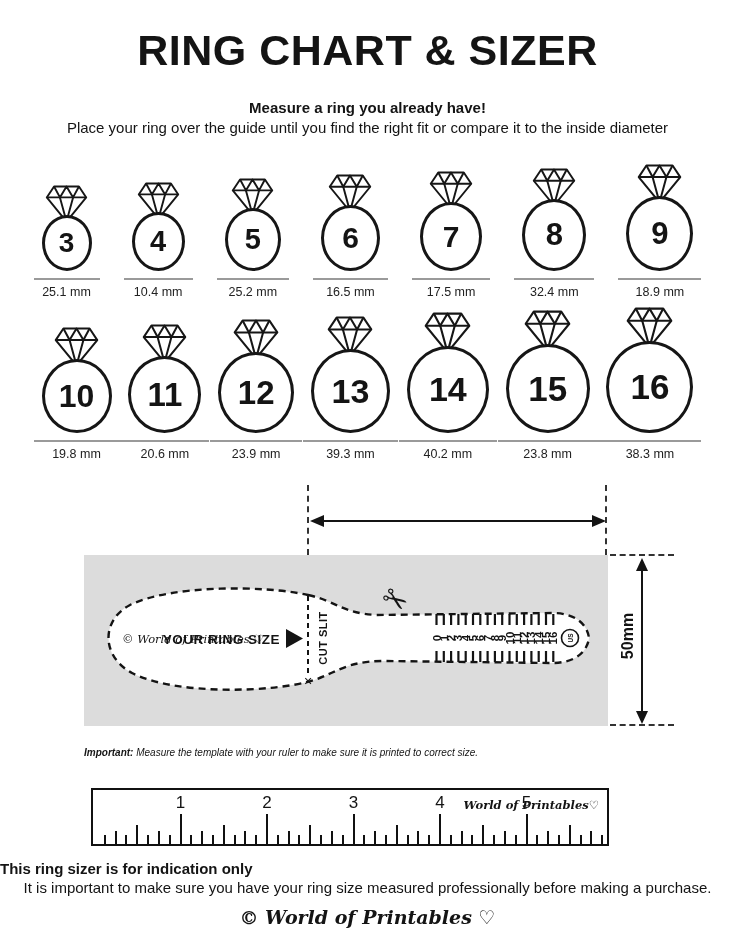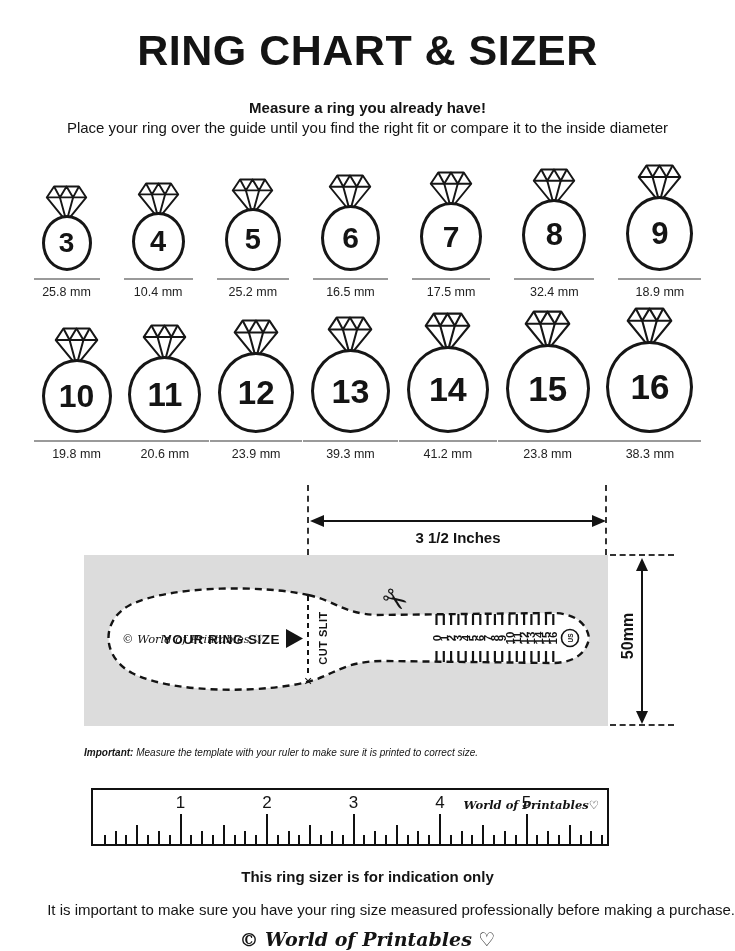--- a/index.html
+++ b/index.html
@@ -35,22 +35,22 @@
     font-weight:bold; font-size:16px; transform:rotate(-90deg); }
 
   .important { margin:4px 0 0 84px; font-size:10px;font-style:italic; }
   .important b { font-weight:bold; }
 
   .ruler { position:relative; width:514px; height:54px; border:2px solid #111; margin:30px 0 0 91px; background:#fff; }
   .ruler-tick { position:absolute; bottom:0; width:2px; background:#111; }
   .ruler-num { position:absolute; top:3px; font-size:17px; transform:translateX(-50%); }
   .ruler-brand { position:absolute; top:8px; right:8px; font-family:"DejaVu Serif", serif; font-style:italic; font-weight:bold; font-size:11.5px; }
 
-  .footer1 { text-align:center; font-weight:bold; font-size:15px; margin-top:22px; }
-  .footer2 { text-align:right; font-size:15px; margin-top:16px; }
+  .footer1 { text-align:left; font-weight:bold; font-size:15px; margin-top:14px; }
+  .footer2 { text-align:center; font-size:15px; margin-top:2px; }
   .footer-brand { text-align:center; font-family:"DejaVu Serif", serif; font-style:italic; font-weight:bold; font-size:19px; margin-top:10px; }
 
   .script-svg { font-family:"DejaVu Serif", serif; font-style:italic; }
 </style>
 </head>
 <body>
 
 <div class="title">RING CHART &amp; SIZER</div>
 <div class="subtitle">Measure a ring you already have!</div>
 <div class="instruction">Place your ring over the guide until you find the right fit or compare it to the inside diameter</div>
@@ -60,21 +60,21 @@
       <svg class="diamond-svg" width="45" height="38" viewBox="0 0 60 52">
         <path d="M13 2 L47 2 L57 17 L30 50 L3 17 Z" fill="#fff" stroke="#161616" stroke-width="2.6" stroke-linejoin="round"></path>
         <path d="M13 2 L21 17 L30 2 L39 17 L47 2" fill="none" stroke="#161616" stroke-width="2.6" stroke-linejoin="round"></path>
         <path d="M3 17 L57 17" fill="none" stroke="#161616" stroke-width="2.6" stroke-linejoin="round"></path>
         <path d="M21 17 L30 50 M39 17 L30 50" fill="none" stroke="#161616" stroke-width="2.6" stroke-linejoin="round"></path>
       </svg>
       <div class="ring-circle" style="width: 50px; height: 56px; font-size: 28px;">
         <span>3</span>
       </div>
       <div class="ring-underline" style="width: 66px;"></div>
-      <div class="ring-mm">25.8 mm</div>
+      <div class="ring-mm">25.1 mm</div>
     </div>
     <div class="ring-cell">
       <svg class="diamond-svg" width="45" height="38" viewBox="0 0 60 52">
         <path d="M13 2 L47 2 L57 17 L30 50 L3 17 Z" fill="#fff" stroke="#161616" stroke-width="2.6" stroke-linejoin="round"></path>
         <path d="M13 2 L21 17 L30 2 L39 17 L47 2" fill="none" stroke="#161616" stroke-width="2.6" stroke-linejoin="round"></path>
         <path d="M3 17 L57 17" fill="none" stroke="#161616" stroke-width="2.6" stroke-linejoin="round"></path>
         <path d="M21 17 L30 50 M39 17 L30 50" fill="none" stroke="#161616" stroke-width="2.6" stroke-linejoin="round"></path>
       </svg>
       <div class="ring-circle" style="width: 53px; height: 59px; font-size: 29px;">
         <span>4</span>
@@ -205,21 +205,21 @@
       <svg class="diamond-svg" width="49" height="42" viewBox="0 0 60 52">
         <path d="M13 2 L47 2 L57 17 L30 50 L3 17 Z" fill="#fff" stroke="#161616" stroke-width="2.6" stroke-linejoin="round"></path>
         <path d="M13 2 L21 17 L30 2 L39 17 L47 2" fill="none" stroke="#161616" stroke-width="2.6" stroke-linejoin="round"></path>
         <path d="M3 17 L57 17" fill="none" stroke="#161616" stroke-width="2.6" stroke-linejoin="round"></path>
         <path d="M21 17 L30 50 M39 17 L30 50" fill="none" stroke="#161616" stroke-width="2.6" stroke-linejoin="round"></path>
       </svg>
       <div class="ring-circle" style="width: 82px; height: 87px; font-size: 34px;">
         <span>14</span>
       </div>
       <div class="ring-underline" style="width: 98px;"></div>
-      <div class="ring-mm">41.2 mm</div>
+      <div class="ring-mm">40.2 mm</div>
     </div>
     <div class="ring-cell">
       <svg class="diamond-svg" width="49" height="42" viewBox="0 0 60 52">
         <path d="M13 2 L47 2 L57 17 L30 50 L3 17 Z" fill="#fff" stroke="#161616" stroke-width="2.6" stroke-linejoin="round"></path>
         <path d="M13 2 L21 17 L30 2 L39 17 L47 2" fill="none" stroke="#161616" stroke-width="2.6" stroke-linejoin="round"></path>
         <path d="M3 17 L57 17" fill="none" stroke="#161616" stroke-width="2.6" stroke-linejoin="round"></path>
         <path d="M21 17 L30 50 M39 17 L30 50" fill="none" stroke="#161616" stroke-width="2.6" stroke-linejoin="round"></path>
       </svg>
       <div class="ring-circle" style="width: 84px; height: 89px; font-size: 35px;">
         <span>15</span>
@@ -244,21 +244,20 @@
 
 <div class="sizer-section">
   <div class="ext-line ext-left"></div>
   <div class="ext-line ext-right"></div>
 
   <svg class="h-arrow" width="298" height="16" viewBox="0 0 298 16">
     <line x1="6" y1="8" x2="292" y2="8" stroke="#141414" stroke-width="2"></line>
     <polygon points="1,8 15,2 15,14" fill="#141414"></polygon>
     <polygon points="297,8 283,2 283,14" fill="#141414"></polygon>
   </svg>
-  <div class="h-arrow-label">3 1/2 Inches</div>
 
   <div class="gray-box">
     <svg width="524" height="171" viewBox="0 0 524 171">
       <path d="M 224 40 C 252 46 258 58 292 60 L 468 58 C 490 58 503 68 505 83 C 503 98 490 108 468 108 L 300 106 C 262 106 252 118 230 125 C 190 138 90 140 48 118 C 18 102 16 66 46 50 C 86 30 180 30 224 40 Z" fill="#ffffff" stroke="#141414" stroke-width="2.4" stroke-dasharray="7 5" stroke-linejoin="round"></path>
       <line x1="224" y1="41" x2="224" y2="121" stroke="#141414" stroke-width="2" stroke-dasharray="5 4"></line>
       <text x="224" y="130" text-anchor="middle" font-size="11" fill="#141414">✕</text>
       <text class="script-svg" x="38" y="88" font-size="11.5" fill="#141414">© World of Printables ♡</text>
       <text x="196" y="89" text-anchor="end" font-weight="bold" font-size="13.5" letter-spacing="0.5" fill="#141414">YOUR RING SIZE</text>
       <polygon points="202,74 219,83.5 202,93" fill="#141414"></polygon>
       <text transform="rotate(-90 239 83)" x="239" y="87" text-anchor="middle" font-weight="bold" font-size="11" letter-spacing="0.5" fill="#141414">CUT SLIT</text>

